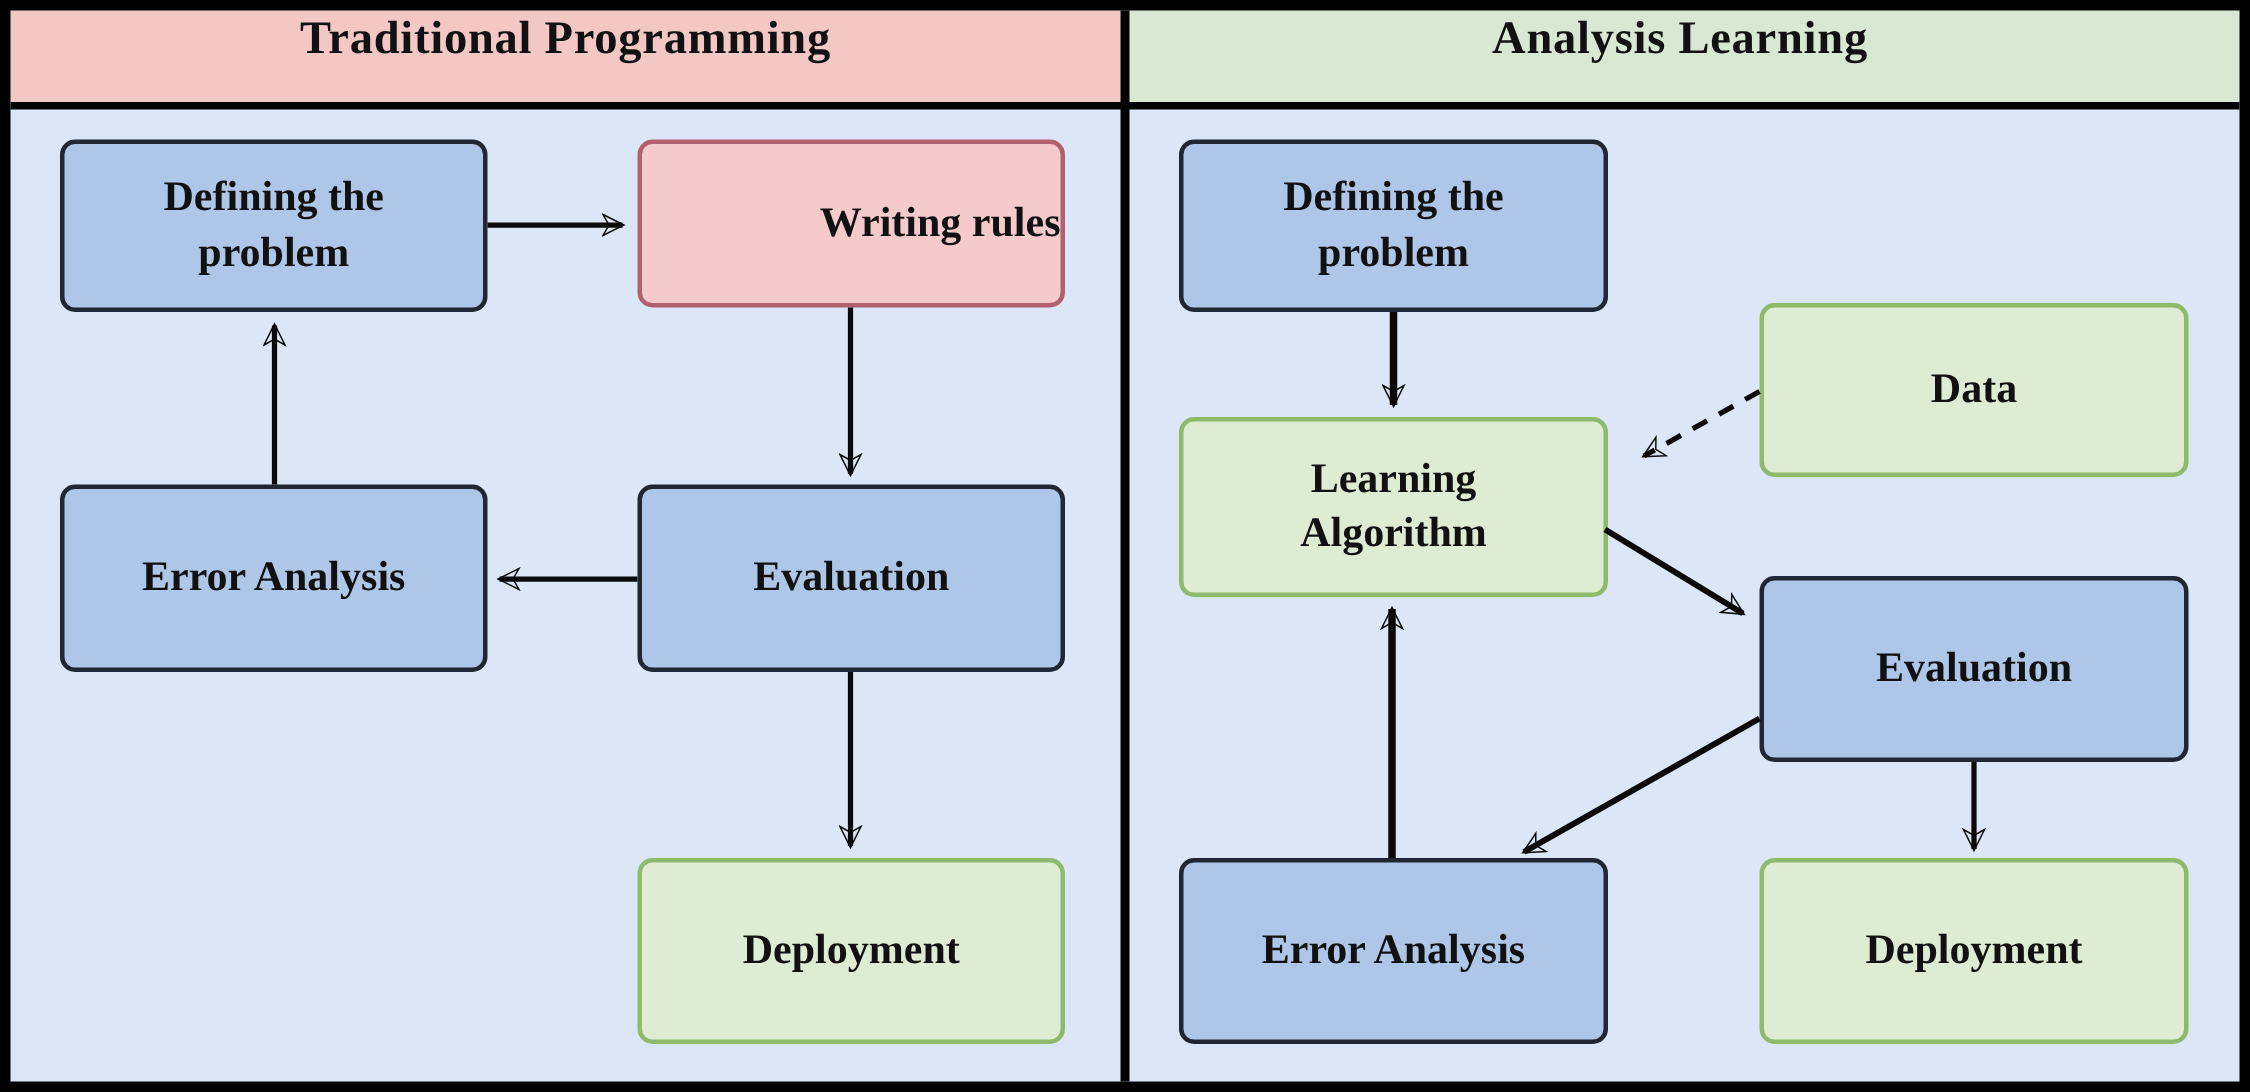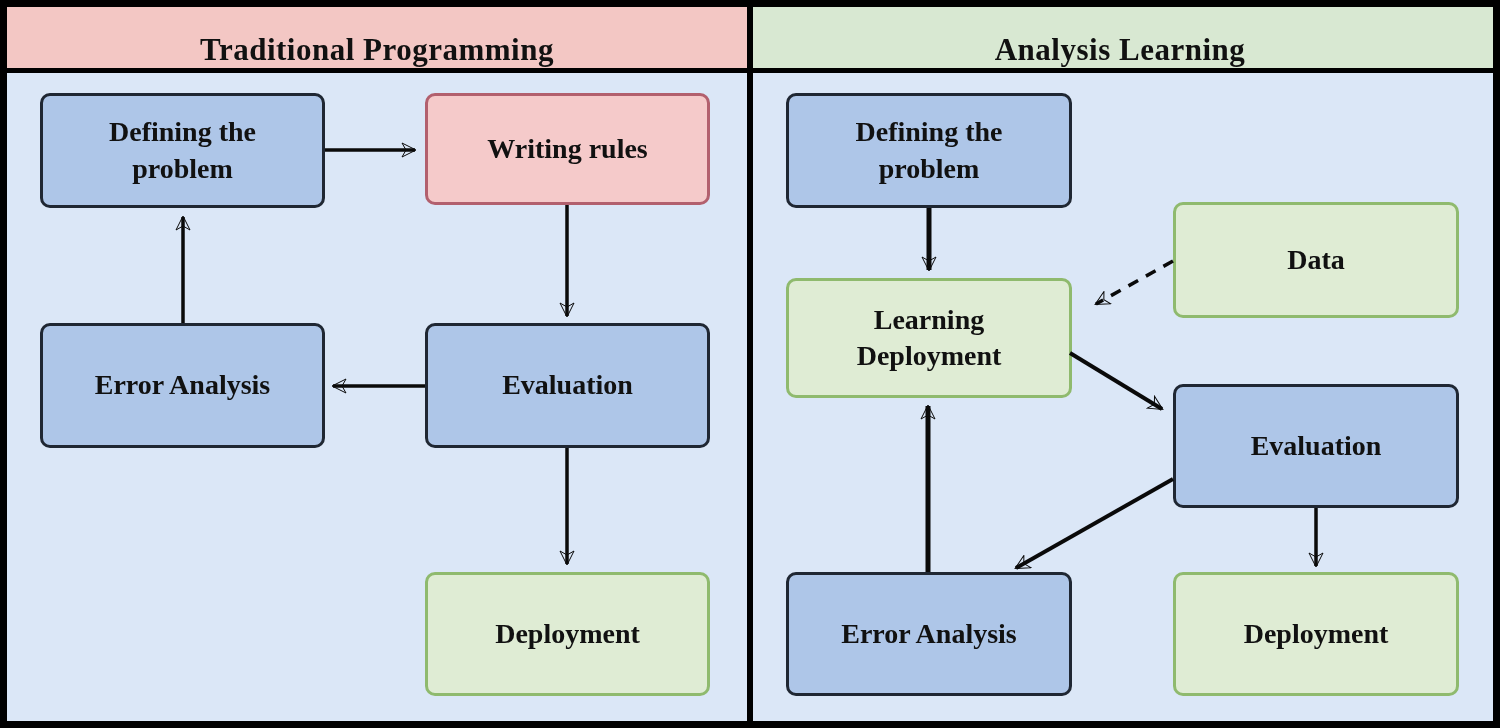--- a/index.html
+++ b/index.html
@@ -15,39 +15,39 @@
     border:7px solid var(--c-frame,#000);
     pointer-events:none;z-index:6;
   }
   .header-row{
     position:absolute;left:7px;top:7px;right:7px;height:66px;
     display:flex;
     border-bottom:5px solid var(--c-frame,#000);
     box-sizing:border-box;z-index:2;
   }
   .header-cell{
-    display:flex;align-items:flex-end;justify-content:center;
+    display:flex;align-items:flex-start;justify-content:center;
     font-weight:bold;font-size:31px;color:var(--c-text,#111);
     letter-spacing:0.5px;
   }
   .header-cell.trad{width:740px;background:var(--c-header_pink,#f3c7c4);}
   .header-cell.ml{flex:1;background:var(--c-header_green,#d8e8d2);}
   .divider{
     position:absolute;left:747px;top:7px;bottom:7px;width:6px;
     background:var(--c-frame,#000);z-index:3;
   }
   .box{
     position:absolute;box-sizing:border-box;
     display:flex;align-items:center;justify-content:center;
     text-align:center;border-radius:10px;
     font-weight:bold;font-size:28px;line-height:1.3;
     color:var(--c-text,#111);z-index:4;
   }
   .box.blue{background:var(--c-box_blue_fill,#aec6e8);border:3px solid var(--c-box_blue_border,#1f2733);}
-  .box.pink{background:var(--c-box_pink_fill,#f5caca);border:3px solid var(--c-box_pink_border,#b2606e);}
+  .box.pink{background:var(--c-box_pink_fill,#f5caca);border:3px solid var(--c-box_pink_border,#b2606e);justify-content:flex-end;}
   .box.green{background:var(--c-box_green_fill,#dfecd4);border:3px solid var(--c-box_green_border,#8fba6e);}
   .box .lbl{display:block;}
   .box .w220{max-width:220px;}
   .box .w200{max-width:200px;}
   svg.arrows{position:absolute;left:0;top:0;z-index:5;pointer-events:none;}
   svg.arrows path{stroke:var(--c-arrow,#0a0a0a);fill:none;}
 </style>
 </head>
 <body>
 
@@ -86,21 +86,21 @@
 
   <div class="box blue" style="left:786px;top:93px;width:286px;height:115px;">
     <span class="lbl w220">Defining the problem</span>
   </div>
 
   <div class="box green" style="left:1173px;top:202px;width:286px;height:116px;">
     <span class="lbl">Data</span>
   </div>
 
   <div class="box green" style="left:786px;top:278px;width:286px;height:120px;">
-    <span class="lbl w200">Learning Deployment</span>
+    <span class="lbl w200">Learning Algorithm</span>
   </div>
 
   <div class="box blue" style="left:1173px;top:384px;width:286px;height:124px;">
     <span class="lbl">Evaluation</span>
   </div>
 
   <div class="box blue" style="left:786px;top:572px;width:286px;height:124px;">
     <span class="lbl">Error Analysis</span>
   </div>
 

